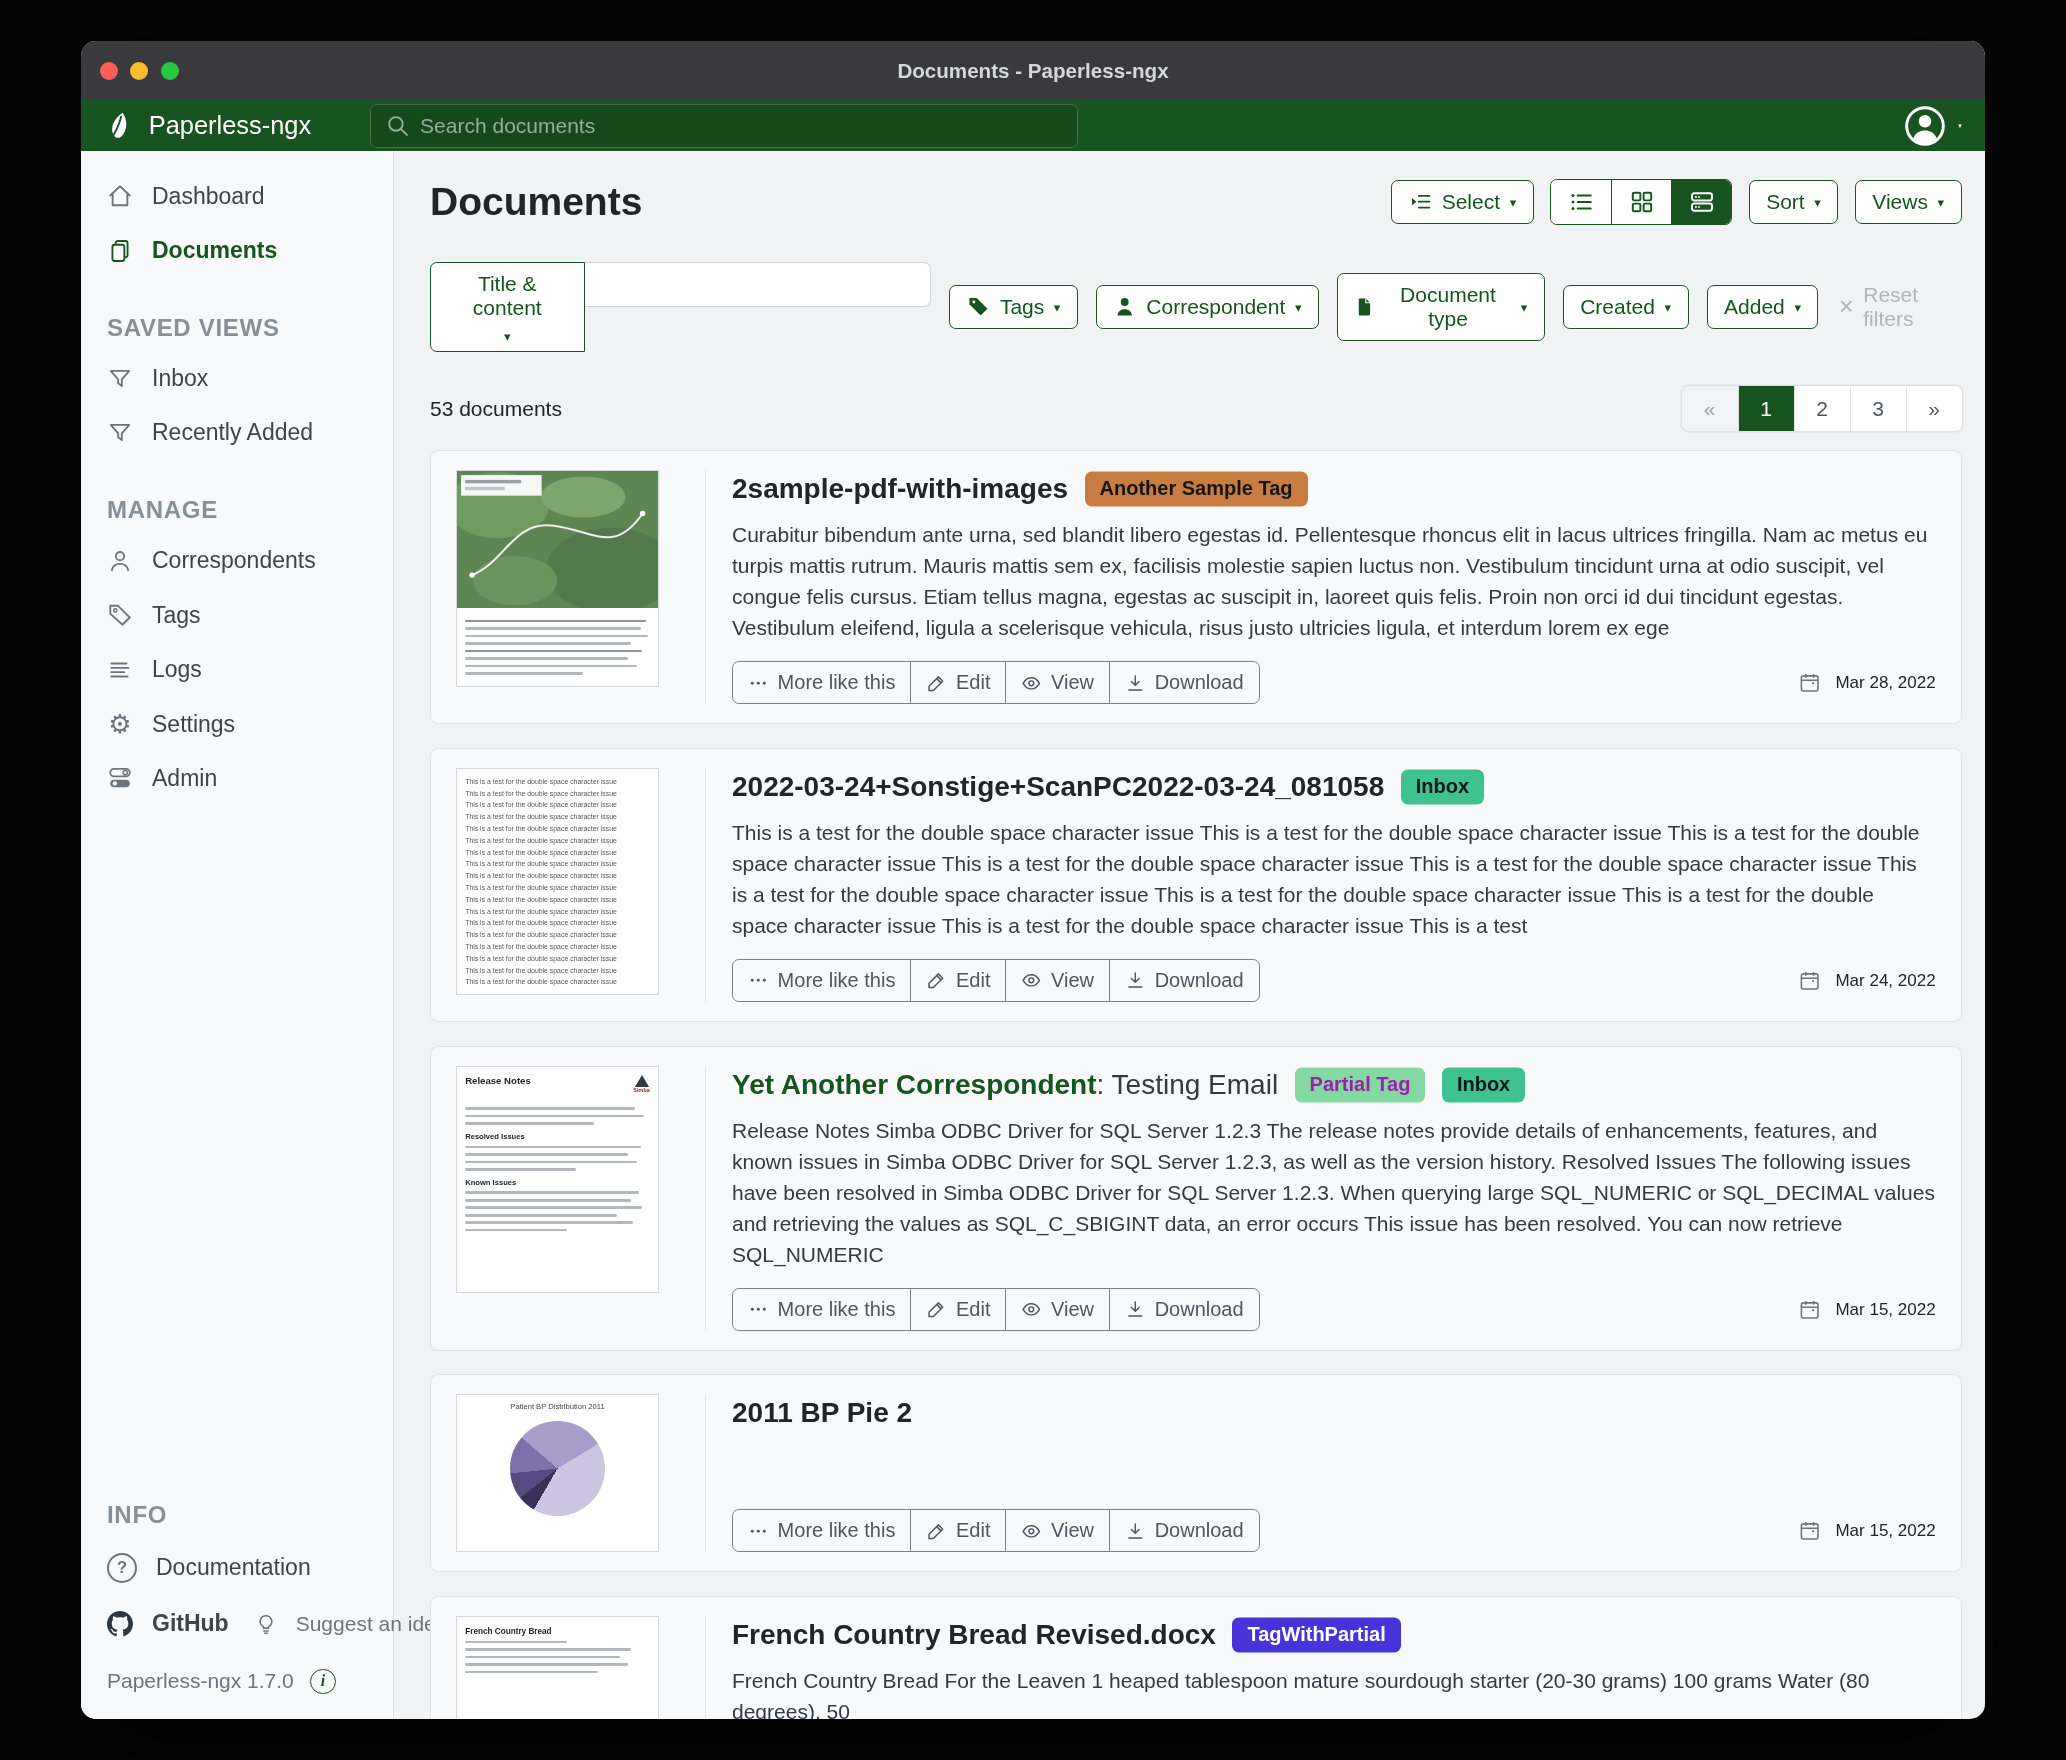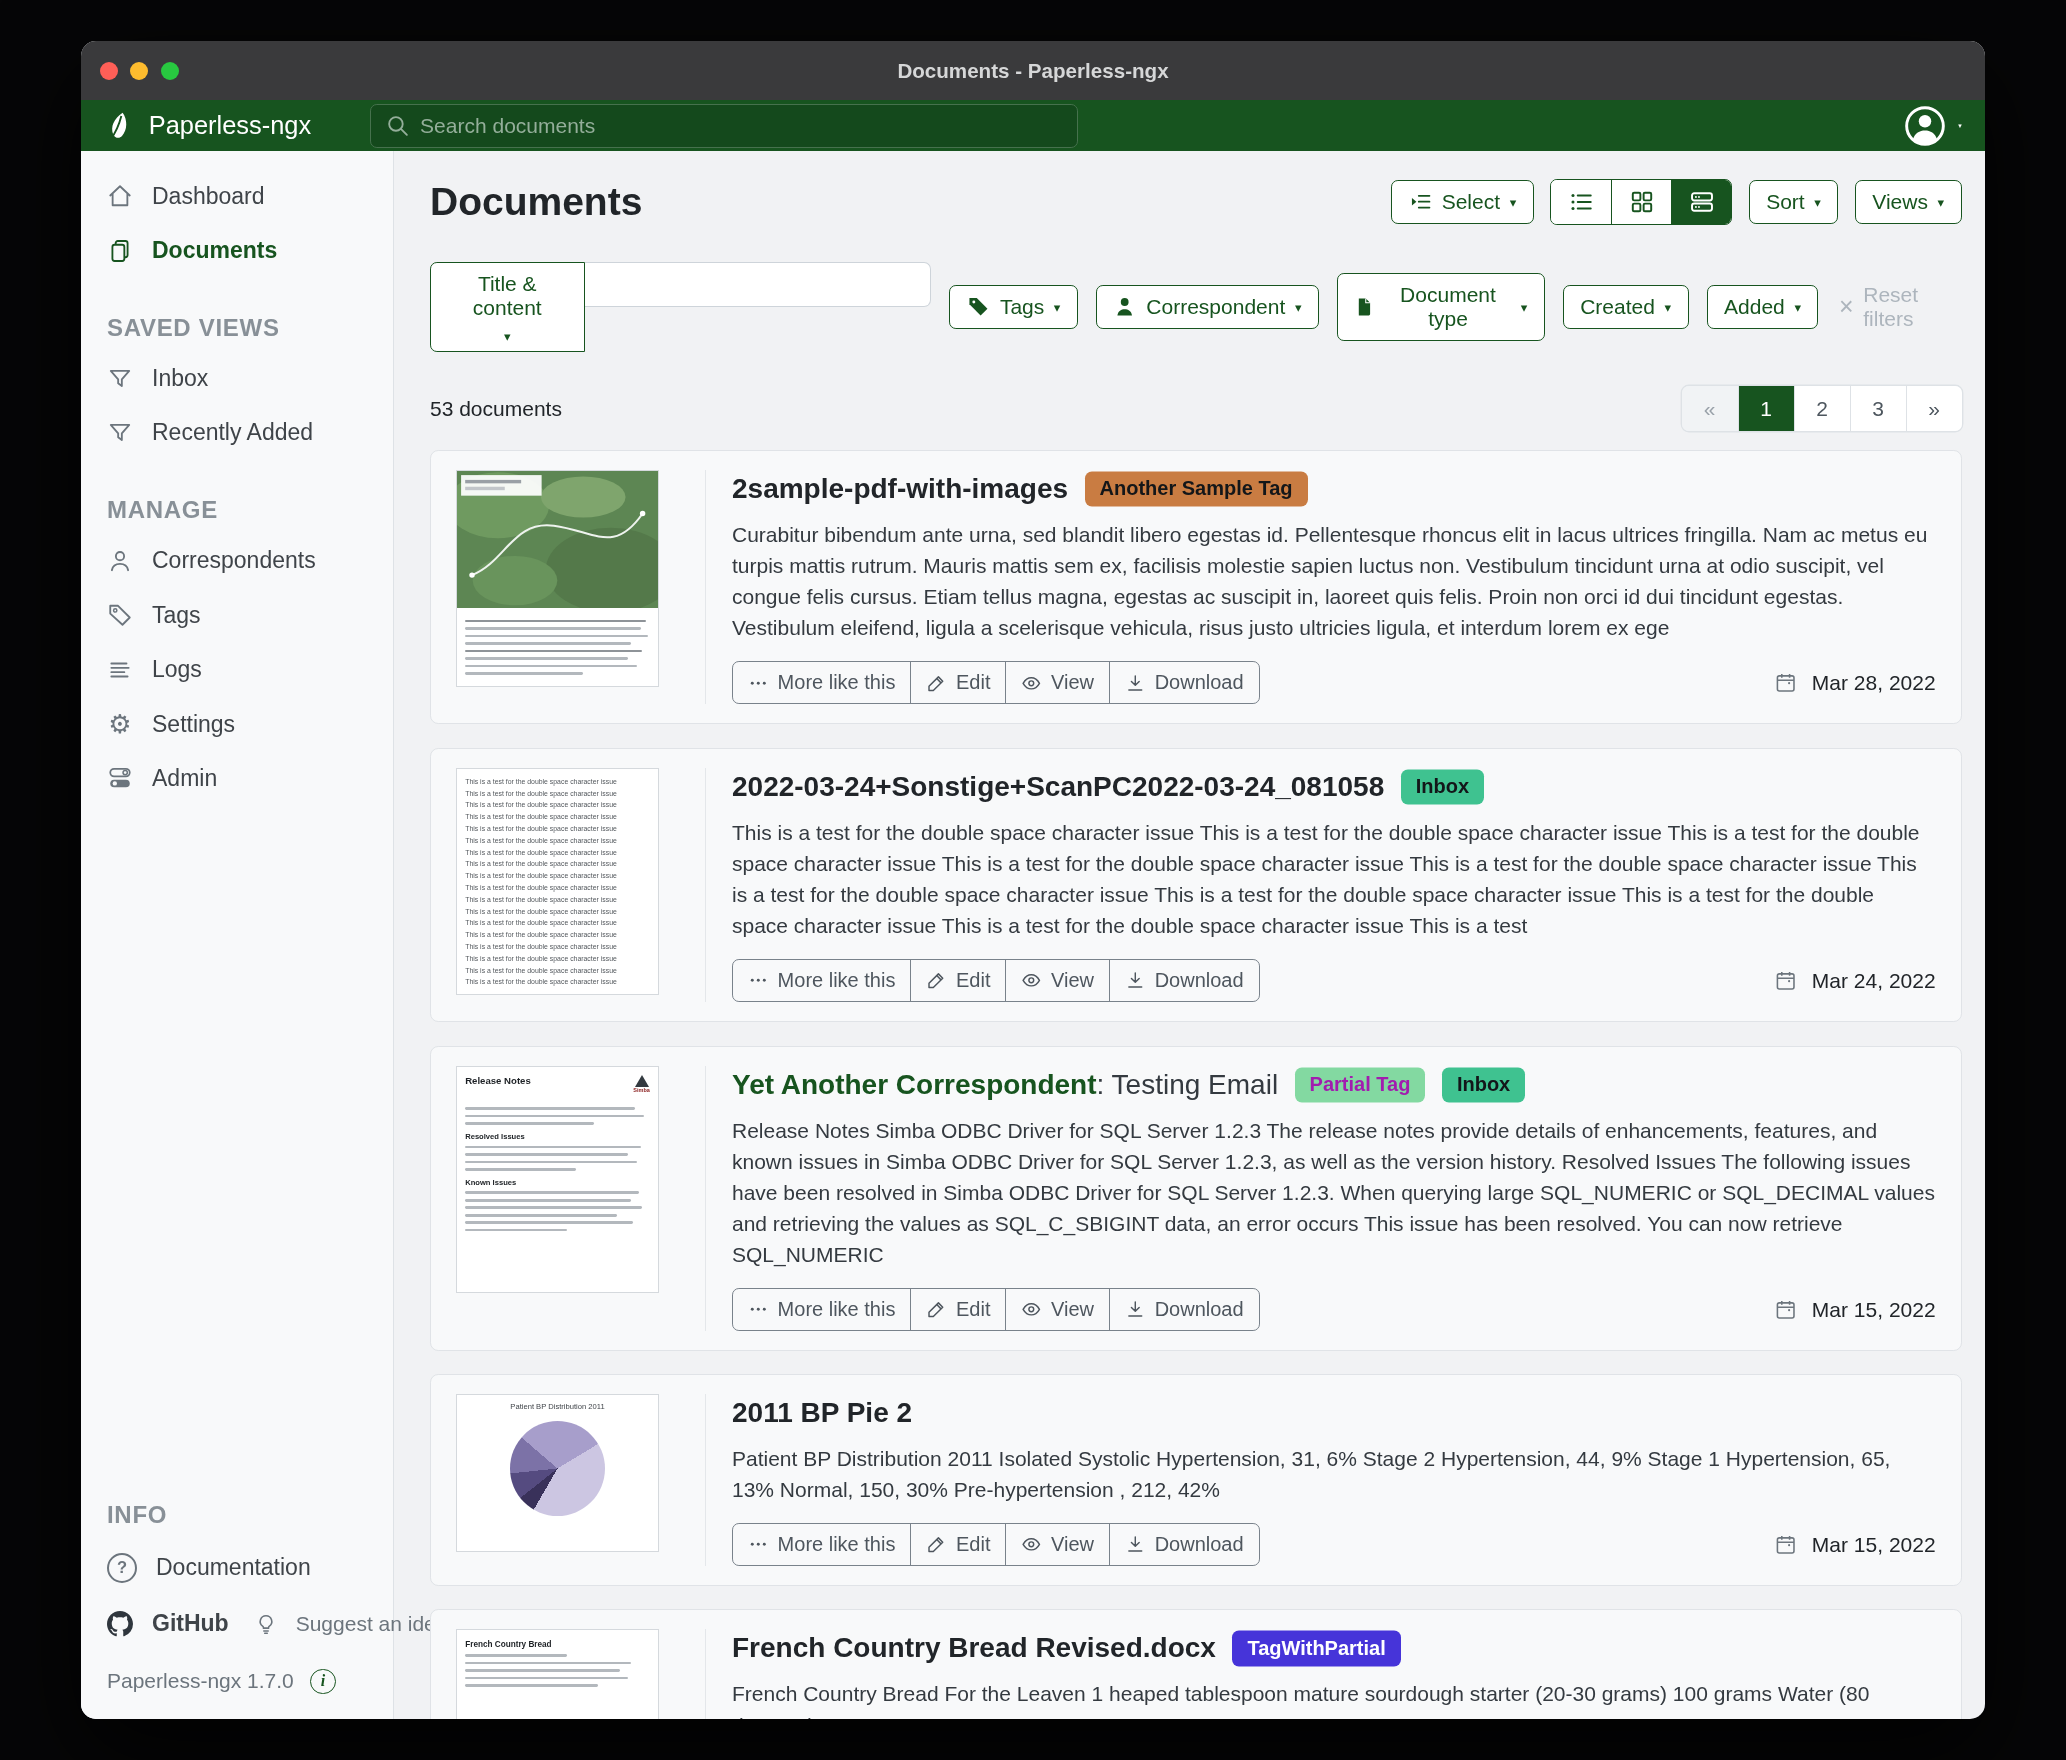--- a/index.html
+++ b/index.html
@@ -90,21 +90,21 @@
   .doc-title .corr{color:#17541f;}
   .doc-title .trest{font-weight:normal;color:#343a40;}
   .tag{font-size:20px;font-weight:bold;border-radius:6.9px;padding:6.2px 15px;white-space:nowrap;transform:translateY(1.4px);}
   .snippet{font-size:21px;line-height:1.48;color:#343a40;margin:13.7px 0 0;}
   .card-foot{margin-top:auto;display:flex;align-items:center;padding-top:18px;}
   .agroup{display:inline-flex;border:1.4px solid #79828b;border-radius:6.9px;overflow:hidden;}
   .agroup button{display:flex;align-items:center;gap:9px;border:0;border-left:1.4px solid #79828b;background:transparent;
     color:#4e565e;font-size:20px;padding:9px 15px;cursor:pointer;font-family:inherit;}
   .agroup button:first-child{border-left:0;}
   .agroup svg{width:20.6px;height:20.6px;}
-  .doc-date{margin-left:auto;display:flex;align-items:center;gap:14px;font-size:21px;color:#212529;}
+  .doc-date{margin-left:auto;display:flex;align-items:center;gap:14px;font-size:17px;color:#212529;}
   .doc-date svg{width:23.4px;height:23.4px;color:#6c757d;}
   
   .map-svg{display:block;width:202px;height:137px;}
   .thumb-pad{padding:6.9px 8.2px;}
   .bar{height:2.7px;background:#b3b8bd;border-radius:1.4px;margin:4.8px 0;}
   .bar.dark{background:#8e9398;}
   .micro{font-size:6.9px;line-height:11.8px;color:#53585d;white-space:nowrap;overflow:hidden;}
   .rn-head{display:flex;align-items:flex-start;padding:8.2px 8.2px 2.7px;}
   .rn-title{font-size:9.6px;font-weight:bold;color:#1d2125;}
   .rn-logo{margin-left:auto;display:flex;flex-direction:column;align-items:center;}
@@ -594,21 +594,20 @@
           <div class="thumb-col">
             <div class="thumb" style="height:158px">
               <div class="pie-title">Patient BP Distribution 2011</div>
               <div class="pie"></div>
             </div>
           </div>
           <div class="card-body">
             <div class="title-row">
               <h2 class="doc-title"><span>2011 BP Pie 2</span></h2>
             </div>
-            <p class="snippet">Patient BP Distribution 2011 Isolated Systolic Hypertension, 31, 6% Stage 2 Hypertension, 44, 9% Stage 1 Hypertension, 65, 13% Normal, 150, 30% Pre-hypertension , 212, 42%</p>
             <div class="card-foot">
               <div class="agroup">
                 <button>
                   <svg viewBox="0 0 24 24">
                       <circle cx="5" cy="12" r="1.7" fill="currentColor"></circle>
                       <circle cx="12" cy="12" r="1.7" fill="currentColor"></circle>
                       <circle cx="19" cy="12" r="1.7" fill="currentColor"></circle>
                     </svg>
                   <span>More like this</span>
                 </button>

